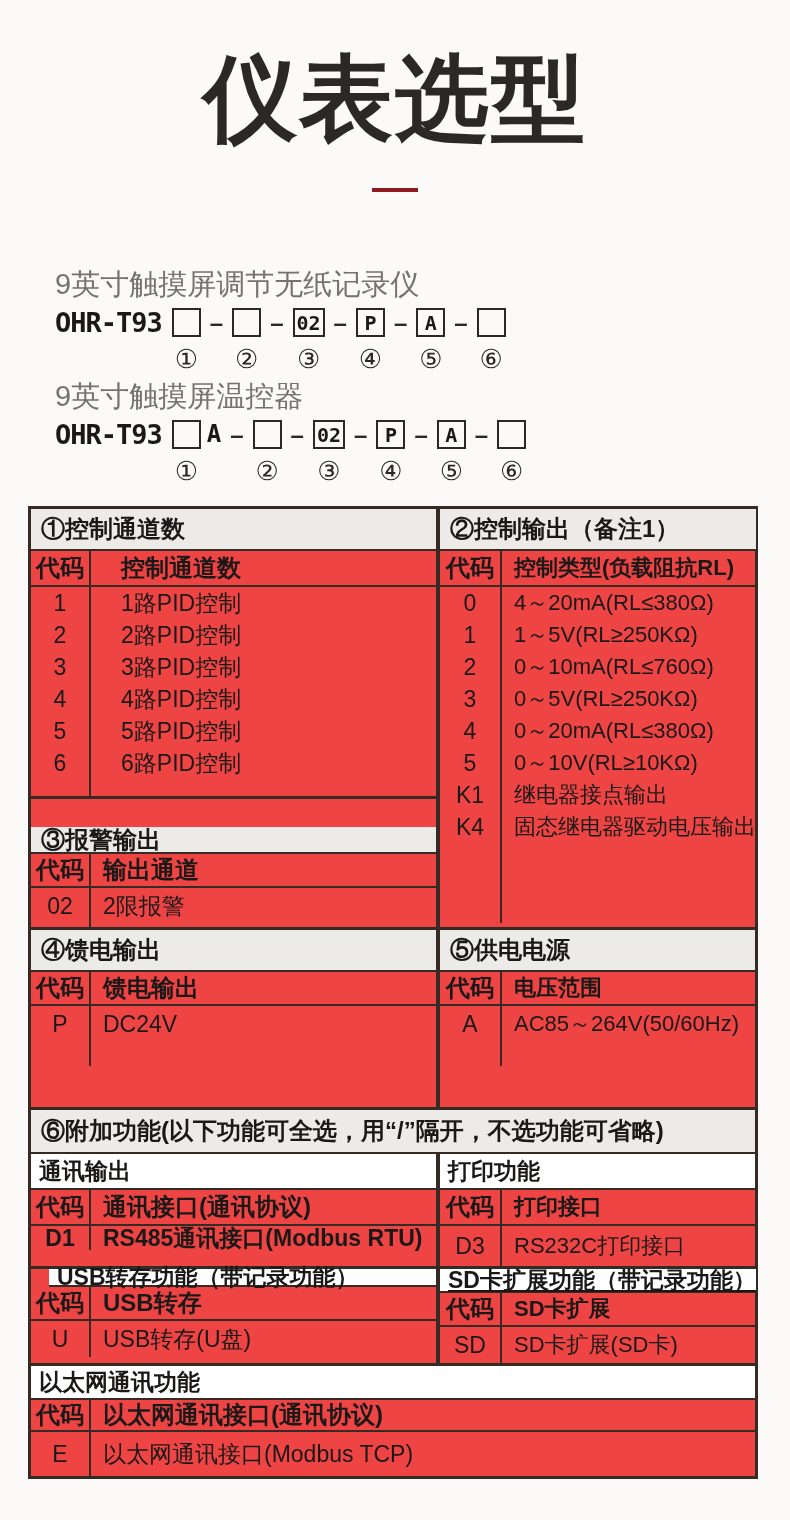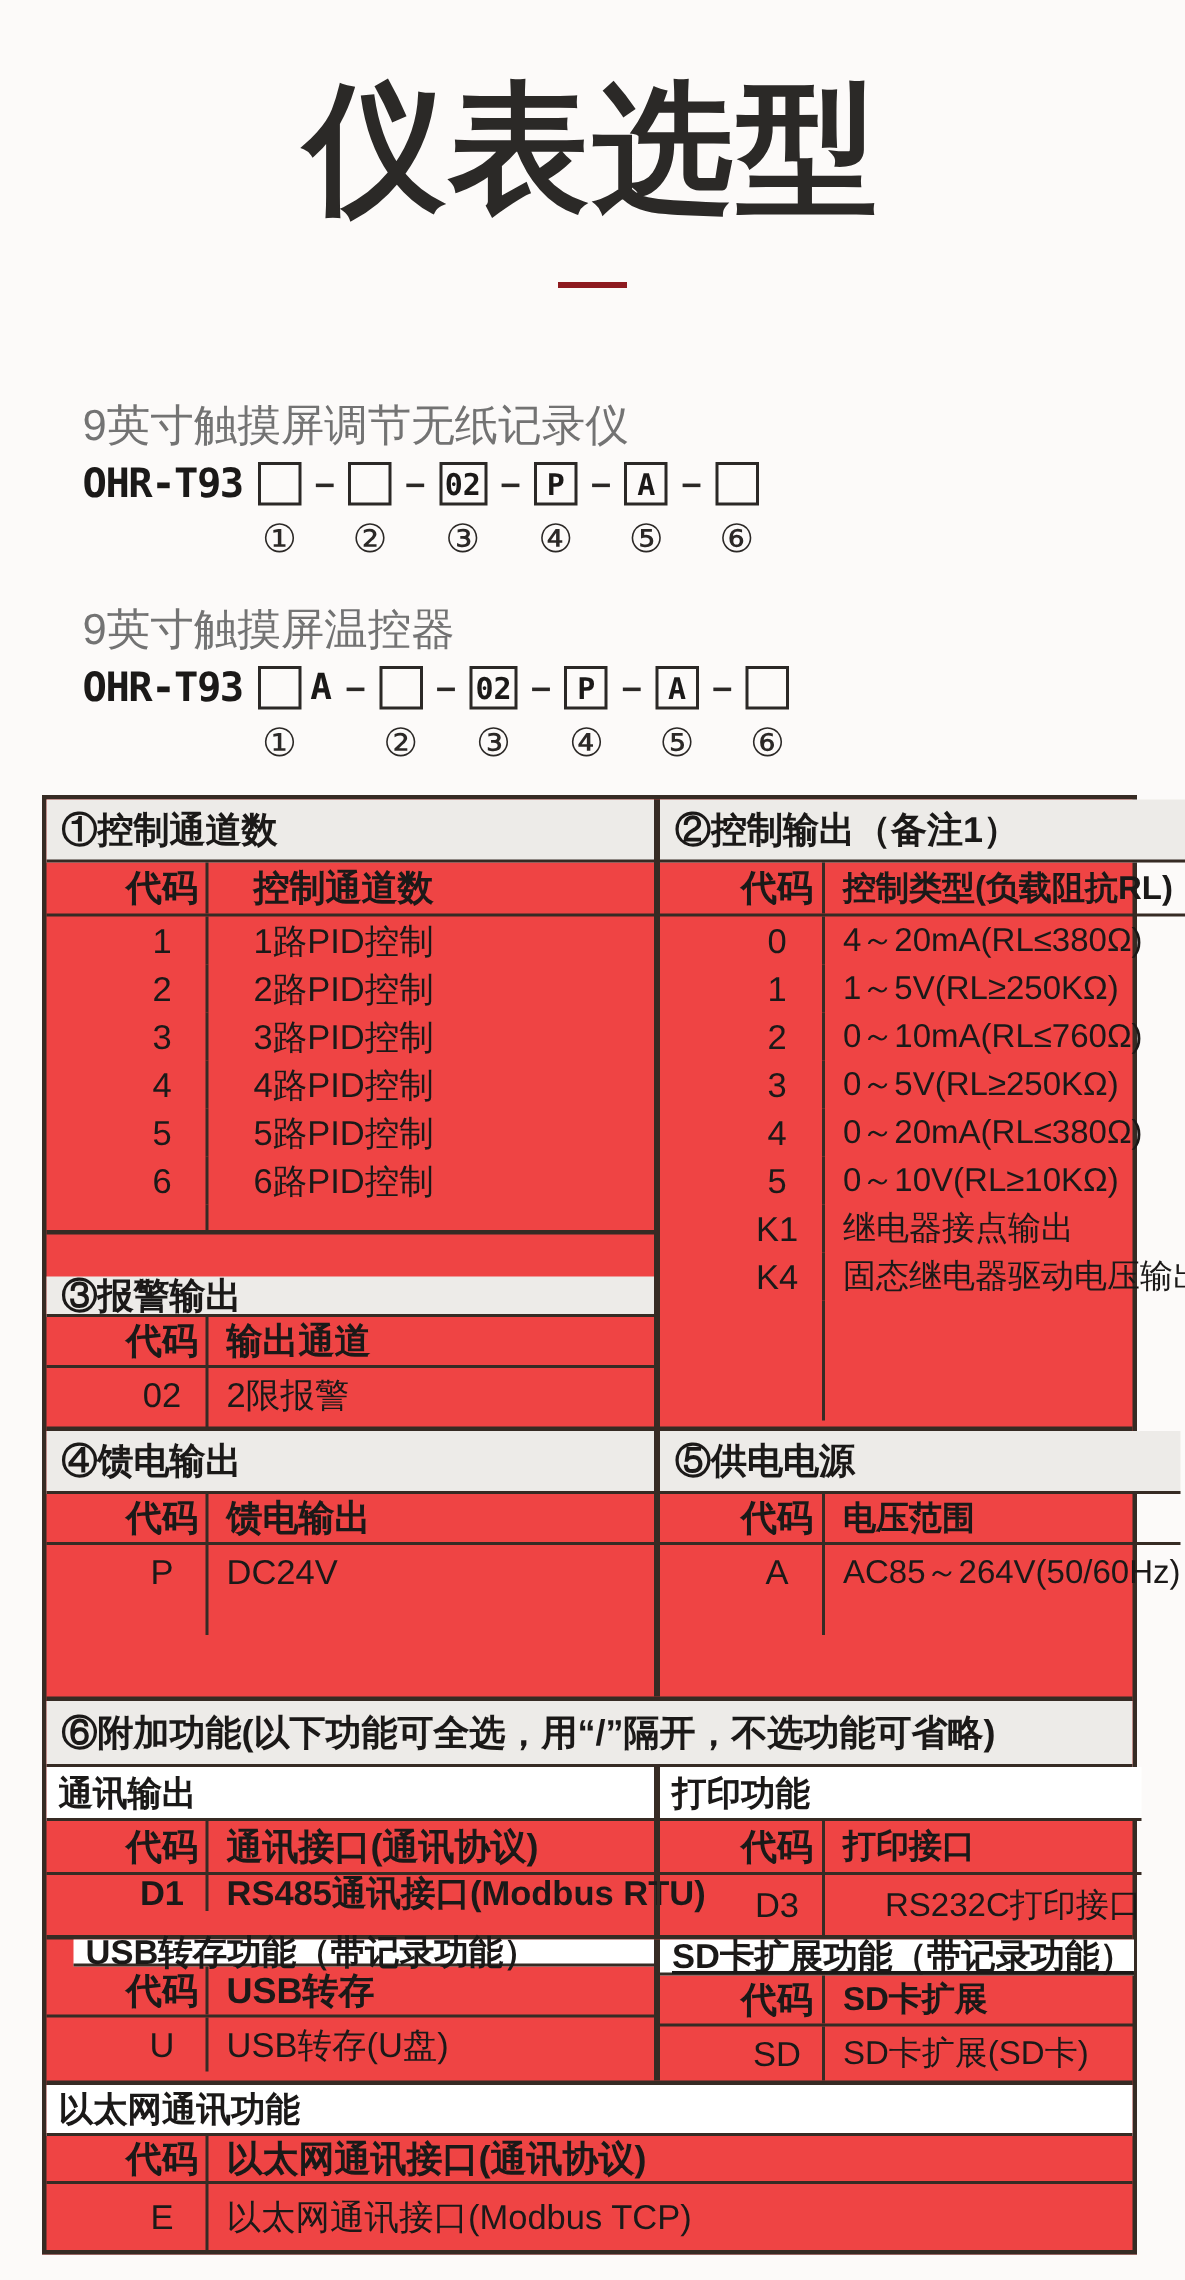--- a/index.html
+++ b/index.html
@@ -38,21 +38,21 @@
     display:flex;align-items:center;justify-content:center;
     font-family:"DejaVu Sans Mono","Liberation Mono",monospace;
     font-size:20px;font-weight:700;padding:0 2px;
   }
   .marker{margin-top:9px;font-size:26px;line-height:26px;color:#2b2826;font-weight:400;}
   .dash{line-height:29px;font-size:24px;font-weight:700;margin:0 9px;color:#2b2826;}
   .after-letter{
     font-family:"DejaVu Sans Mono","Liberation Mono",monospace;
     font-size:24px;font-weight:700;line-height:29px;margin-left:6px;
   }
-  .model + .model{margin-top:32px;}
+  .model + .model{margin-top:8px;}
   
   .tbl{
     width:730px;margin:22px 0 0 28px;background:#ef4444;
     border:3px solid var(--bd);
   }
   .half-row{display:grid;grid-template-columns:407px 1fr;}
   .pane-l{border-right:2px solid var(--bd);}
   .pane-r{border-left:2px solid var(--bd);}
   .sec-title{
     background:var(--hbg);border-bottom:2px solid var(--bd);
@@ -64,21 +64,21 @@
     background:#fff;border-bottom:2px solid var(--bd);
     font-size:23px;font-weight:700;
     display:flex;align-items:center;padding:0 0 0 8px;
     height:36px;white-space:nowrap;
   }
   .row{display:flex;align-items:stretch;}
   .hdr-row{border-bottom:2px solid var(--bd);height:36px;}
   .code-cell{
     width:60px;flex:0 0 60px;border-right:2px solid var(--bd);
     display:flex;align-items:center;justify-content:center;
-    font-size:23px;white-space:nowrap;margin-left:48px;
+    font-size:23px;white-space:nowrap;
   }
   .pane-r .code-cell{width:62px;flex:0 0 62px;}
   .desc-cell{
     flex:1;display:flex;align-items:center;padding-left:12px;
     font-size:23px;white-space:nowrap;
   }
   .hdr-row .code-cell,.hdr-row .desc-cell{font-weight:700;font-size:24px;}
   .indent .desc-cell{padding-left:30px;}
   .data-row{height:32px;}
   .data-row.tall{height:36px;}
@@ -318,21 +318,21 @@
           <div class="code-cell">D1</div>
           <div class="desc-cell">RS485通讯接口(Modbus RTU)</div>
         </div>
       </div>
       <div class="pane-r">
         <div class="sub-title">打印功能</div>
         <div class="row hdr-row">
           <div class="code-cell">代码</div>
           <div class="desc-cell">打印接口</div>
         </div>
-        <div class="row data-row" style="height:40px;gap:28px;">
+        <div class="row data-row" style="height:40px;">
           <div class="code-cell">D3</div>
           <div class="desc-cell">RS232C打印接口</div>
         </div>
       </div>
     </div>
 
     <div class="thick-sep"></div>
 
     <div class="half-row">
       <div class="pane-l">

